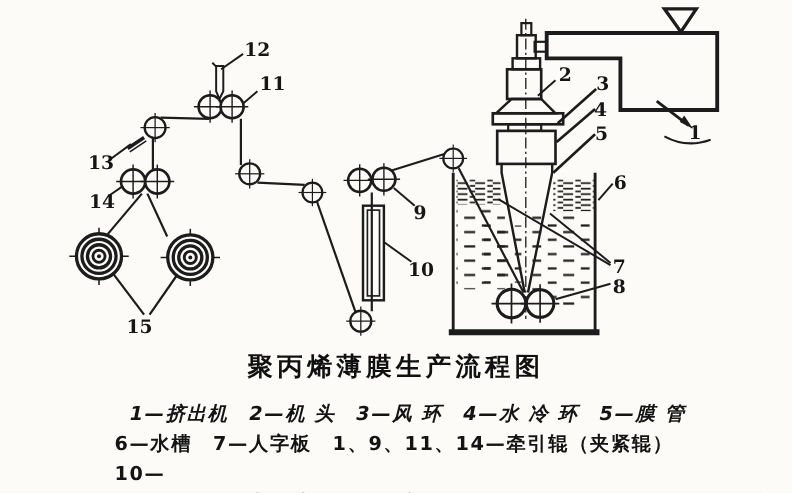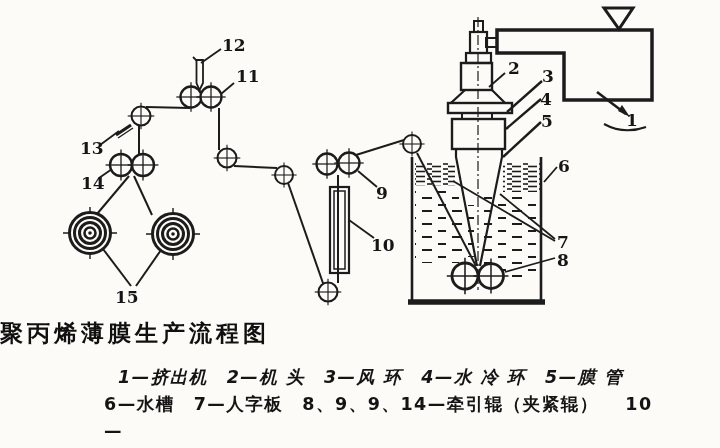--- a/index.html
+++ b/index.html
@@ -9,21 +9,21 @@
     background:#fcfbf8;overflow:hidden;
   }
   svg{position:absolute;left:0;top:0;}
   .stroke{stroke:#1c1c1c;fill:none;}
   svg text{
     font-family:"DejaVu Serif","Liberation Serif",serif;
     font-weight:bold;fill:#161616;font-size:17px;
   }
   .title{
     position:absolute;left:0;top:318px;width:720px;
-    font-size:23px;font-weight:bold;color:#101010;
+    text-align:center;font-size:23px;font-weight:bold;color:#101010;
     letter-spacing:4px;
     font-family:"DejaVu Sans","Liberation Sans",sans-serif;
   }
   .legend{
     position:absolute;left:104px;top:364px;width:560px;
     font-size:17.5px;font-weight:bold;color:#141414;
     letter-spacing:1.5px;line-height:27px;
     font-family:"DejaVu Sans","Liberation Sans",sans-serif;
   }
   .legend .l1{padding-left:14px;font-style:italic;}
@@ -182,17 +182,17 @@
   <text x="222" y="51">12</text>
   <text x="80" y="154">13</text>
   <text x="81" y="189">14</text>
   <text x="115" y="303">15</text>
 </svg>
 
 <div class="title">聚丙烯薄膜生产流程图</div>
 
 <div class="legend">
   <div class="l1">1—挤出机　2—机 头　3—风 环　4—水 冷 环　5—膜 管</div>
-  <div class="l2">6—水槽　7—人字板　8、9、9、14—牵引辊（夹紧辊）　 10—</div>
+  <div class="l2">6—水槽　7—人字板　1、9、11、14—牵引辊（夹紧辊）　 10—</div>
   <div class="l3">干燥器　12—电晕处理　13—剖刀　15—卷取</div>
 </div>
 
 </div>
 
 </body></html>

